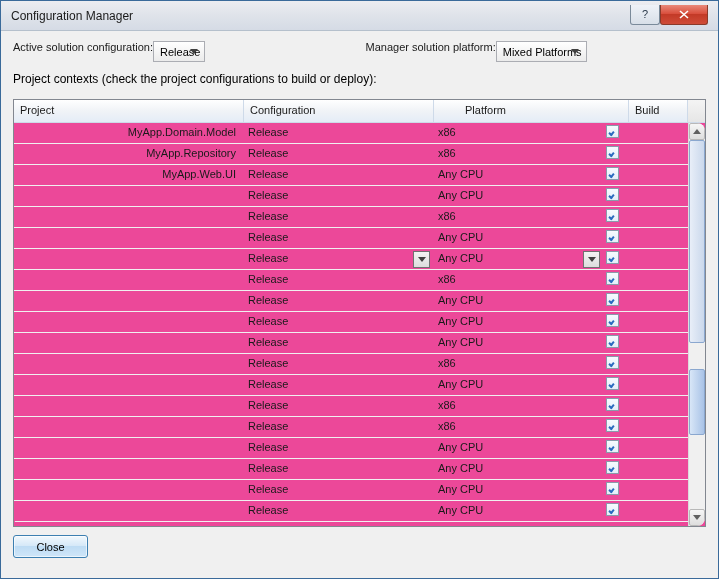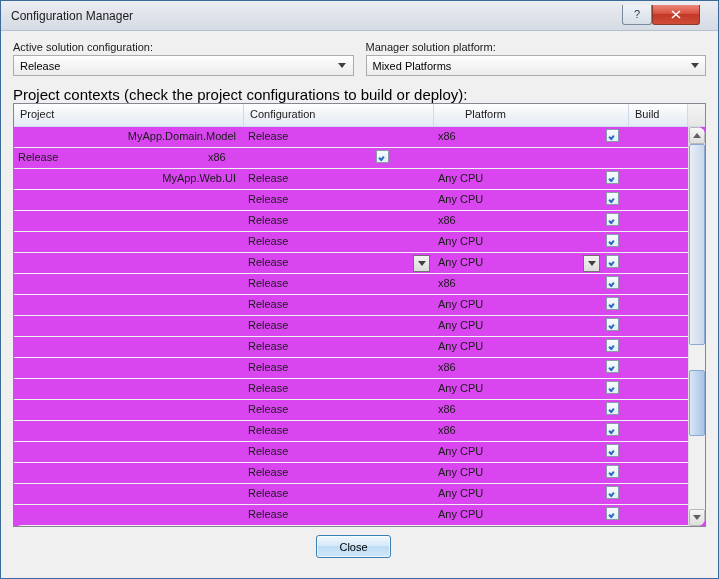--- a/index.html
+++ b/index.html
@@ -9,21 +9,21 @@
     background: #f0f0f0;
     border: 1px solid #3a6a9a;
     box-shadow: 0 0 10px rgba(0,0,0,0.5);
     display: flex; flex-direction: column;
     position: relative;
   }
   .titlebar {
     height: 30px;
     background: linear-gradient(to bottom, #ecedf1 0%, #dfe3ea 50%, #d5dbe5 100%);
     display: flex; align-items: center;
-    padding: 0 16px 0 10px;
+    padding: 0 8px 0 10px;
     border-bottom: 1px solid #b5c0cc;
   }
   .titlebar-title { font-size: 12px; color: #1a1a1a; flex: 1; }
   .titlebar-btns { display: flex; gap: 0; margin-right: 2px; margin-top: -2px; }
   .tb-btn {
     width: 30px; height: 20px;
     border: 1px solid #7a8a9a; border-top: none;
     display: flex; align-items: center; justify-content: center;
     font-size: 11px;
     background: linear-gradient(to bottom, #eef2f8, #d8dfe8);
@@ -40,36 +40,36 @@
     background: linear-gradient(to bottom, #eef2f8, #d8dfe8);
   }
   .content {
     flex: 1; padding: 10px 12px 10px 12px;
     display: flex; flex-direction: column;
     overflow: hidden;
   }
   .combos {
     display: flex; gap: 12px; margin-bottom: 10px;
   }
-  .combo-group { flex: 1; display: flex; flex-direction: column; }
+  .combo-group { flex: 1; display: flex; flex-direction: row; }
   .combo-label { font-size: 11px; color: #1a1a1a; margin-bottom: 2px; }
   .combo {
     height: 21px; border: 1px solid #abadb3;
     background: linear-gradient(to bottom, #fff, #ebebeb);
     display: flex; align-items: center; padding: 0 4px 0 6px;
     font-size: 11px; position: relative;
   }
   .combo-arrow {
     position: absolute; right: 2px; top: 1px; bottom: 1px; width: 17px;
     display: flex; align-items: center; justify-content: center;
   }
-  .section-label { font-size: 15px; margin-bottom: 0; }
+  .section-label { font-size: 12px; margin-bottom: 13px; }
   .grid-wrap {
     flex: 1; border: 1px solid #828790;
-    background: #d946ef; display: flex; flex-direction: column;
+    background: #ec4899; display: flex; flex-direction: column;
     overflow: hidden;
   }
   .grid-header {
     height: 23px; display: flex;
     background: linear-gradient(to bottom, #fff, #f0f3f7 50%, #e4ecf7);
     border-bottom: 1px solid #cedae9;
   }
   .gh-cell {
     font-size: 11px; padding: 4px 6px;
     border-right: 1px solid #cedae9;
@@ -123,21 +123,21 @@
     background: linear-gradient(to bottom,#f6fbff,#e4eef9);
     position: relative;
   }
   .checkbox::after {
     content: ""; position: absolute;
     left: 2px; top: 5px; width: 3px; height: 2px;
     border-left: 2px solid #2a6abf; border-bottom: 2px solid #2a6abf;
     transform: rotate(-50deg);
   }
   .footer {
-    padding: 8px 12px 10px 0; display: flex; justify-content: center;
+    padding: 8px 12px 10px 0; display: flex; justify-content: flex-start;
   }
   .btn {
     min-width: 75px; height: 23px;
     font-size: 11px;
     border: 1px solid #3c7fb1;
     border-radius: 3px;
     background: linear-gradient(to bottom,#f2f8fd,#d4e8f8 49%,#bedcf4 50%,#cfe6f9);
     padding: 0 16px;
     box-shadow: inset 0 0 0 1px rgba(255,255,255,0.6);
   }
@@ -201,20 +201,21 @@
       </div>
       <div class="grid-body">
         <div class="rows" id="rows">
             <div class="row">
               <div class="c-project">MyApp.Domain.Model</div>
               <div class="c-config">Release</div>
               <div class="c-platform">x86</div>
               <div class="c-build"><span class="checkbox"></span></div>
             </div>
             <div class="row">
+              <div class="c-project">MyApp.Repository</div>
               <div class="c-config">Release</div>
               <div class="c-platform">x86</div>
               <div class="c-build"><span class="checkbox"></span></div>
             </div>
             <div class="row">
               <div class="c-project">MyApp.Web.UI</div>
               <div class="c-config">Release</div>
               <div class="c-platform">Any CPU</div>
               <div class="c-build"><span class="checkbox"></span></div>
             </div>

